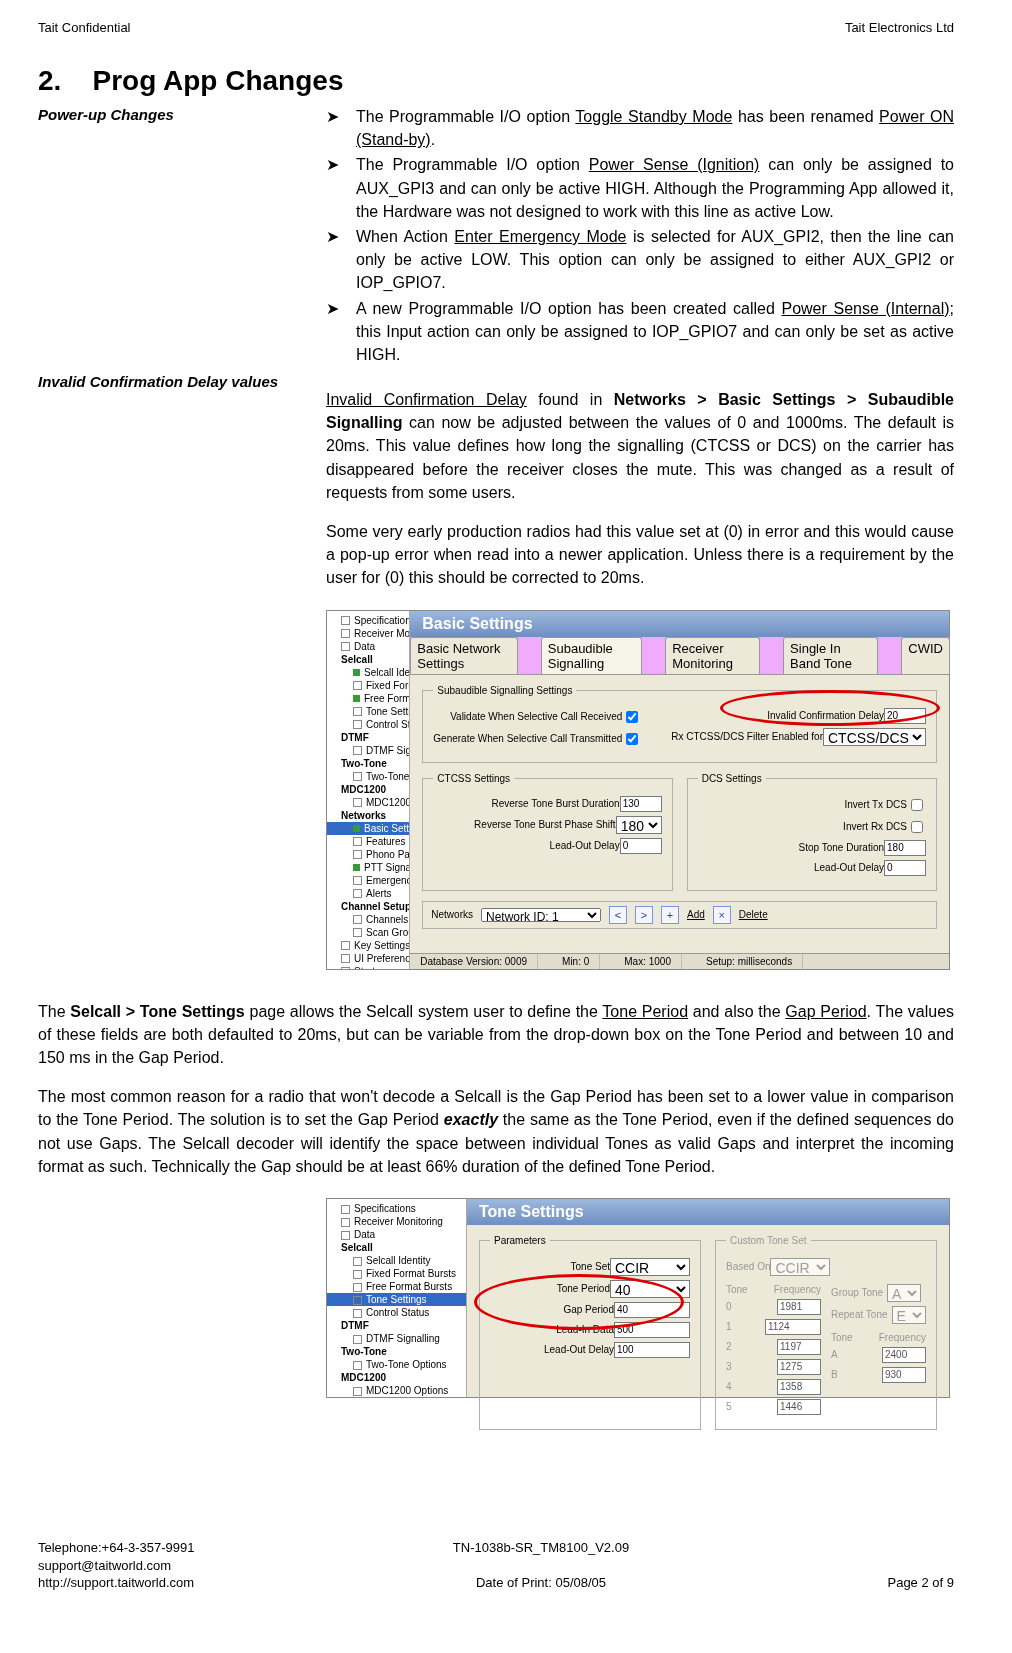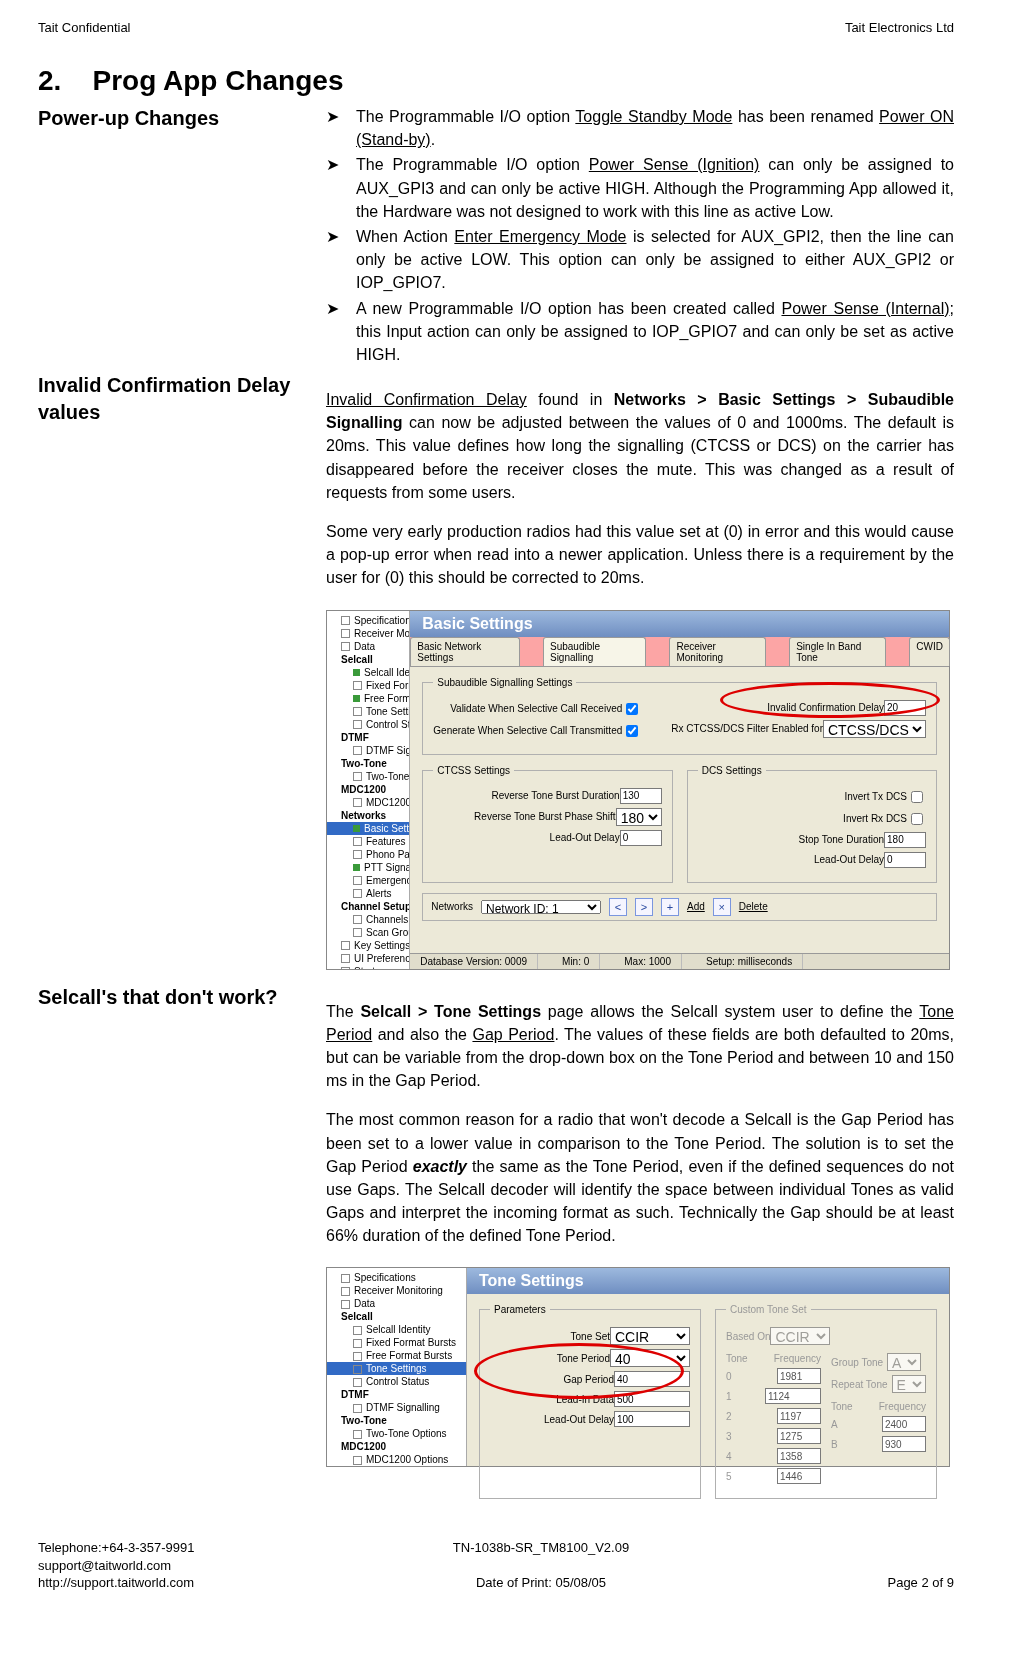--- a/index.html
+++ b/index.html
@@ -25,24 +25,25 @@
   }
   h1.section-title {
     font-size: 28px;
     font-weight: bold;
     margin: 0 0 8px 0;
   }
   .row { display: flex; gap: 18px; margin-bottom: 4px; }
   .side-label {
     width: 270px;
     flex: 0 0 270px;
-    font-size: 20px;
+    font-size: 15px;
     font-weight: bold;
     line-height: 1.35;
     padding-right: 6px;
+    font-style: italic;
   }
   .body-col {
     flex: 1;
     font-size: 16px;
     line-height: 1.45;
     text-align: justify;
   }
   .body-col ul { list-style: none; padding: 0; margin: 0; }
   .body-col li {
     display: flex;
@@ -107,21 +108,21 @@
     color: #fff;
   }
   .right-pane { flex: 1; display: flex; flex-direction: column; }
   .pane-title {
     background: linear-gradient(#9db9de, #6f8ec1);
     color: #fff;
     font-weight: bold;
     font-size: 16px;
     padding: 4px 12px;
   }
-  .tab-bar { display: flex; background: #fca5a5; border-bottom: 1px solid #999; font-size: 10px; gap: 24px; }
+  .tab-bar { display: flex; background: #f0abfc; border-bottom: 1px solid #999; font-size: 13px; gap: 24px; }
   .tab-bar div { padding: 3px 6px; border: 1px solid #999; border-bottom: none; border-top-left-radius: 3px; border-top-right-radius: 3px; margin-right: -1px; background: #ece9d8; }
   .tab-bar .active { background: #f7f5e8; }
   .form-area { padding: 10px 12px; flex: 1; position: relative; }
   fieldset.gs {
     border: 1px solid #b0b0b0;
     margin: 0 0 10px 0;
     padding: 8px 10px 10px 10px;
     font-size: 10px;
   }
   .gs legend { padding: 0 4px; font-size: 10px; }
@@ -342,21 +343,20 @@
           <div>Database Version: 0009</div>
           <div>Min: 0</div>
           <div>Max: 1000</div>
           <div>Setup: milliseconds</div>
         </div>
       </div>
     </div>
   </div>
 
   <div class="row">
-    <div class="side-label">Selcall's that don't work?</div>
     <div class="body-col">
       <p id="selcall-p2">The <span class="b">Selcall &gt; Tone Settings</span> page allows the Selcall system user to define the <span class="u">Tone Period</span> and also the <span class="u">Gap Period</span>. The values of these fields are both defaulted to 20ms, but can be variable from the drop-down box on the Tone Period and between 10 and 150 ms in the Gap Period.</p>
       <p id="selcall-p3">The most common reason for a radio that won't decode a Selcall is the Gap Period has been set to a lower value in comparison to the Tone Period. The solution is to set the Gap Period <span class="bi">exactly</span> the same as the Tone Period, even if the defined sequences do not use Gaps. The Selcall decoder will identify the space between individual Tones as valid Gaps and interpret the incoming format as such. Technically the Gap should be at least 66% duration of the defined Tone Period.</p>
     </div>
   </div>
 
   <div class="screenshot-block">
     <div class="app-window small">
       <div class="nav-tree" id="tree2">
           <div class="box lvl0">Specifications</div>

